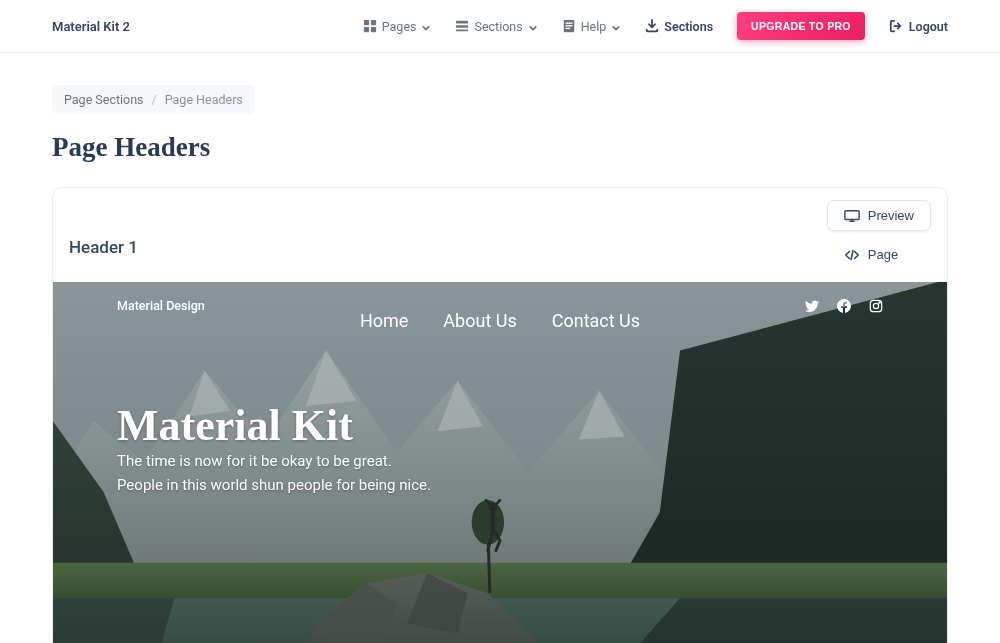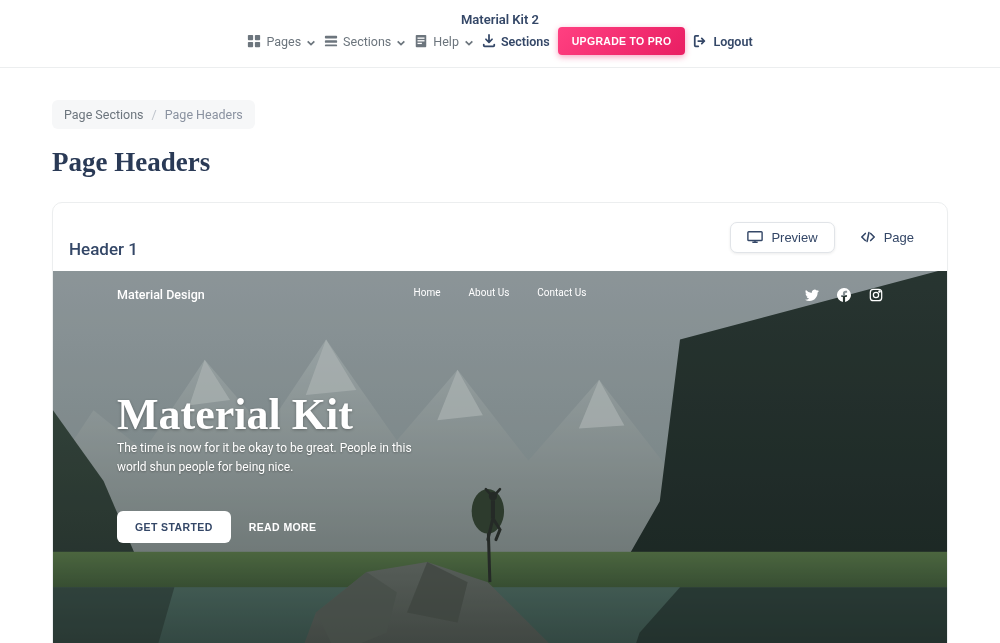--- a/index.html
+++ b/index.html
@@ -1,21 +1,21 @@
 <!DOCTYPE html>
 <html><head>
 <meta charset="utf-8">
 <style>
 * { margin: 0; padding: 0; box-sizing: border-box; }
 body { font-family: -apple-system, BlinkMacSystemFont, "Segoe UI", Roboto, "Helvetica Neue", Arial, sans-serif; background: #fff; color: #344767; }
 
 
-.topnav { display: flex; align-items: center; justify-content: space-between; padding: 12px 52px; border-bottom: 1px solid #eceeef; flex-direction: column; }
+.topnav { display: flex; align-items: center; justify-content: space-between; padding: 12px 52px; border-bottom: 1px solid #eceeef; }
 .brand { font-size: 13px; font-weight: 600; color: #344767; }
-.topnav-right { display: flex; gap: 8px; }
+.topnav-right { display: flex; gap: 24px; }
 .navitem { display: inline-flex; align-items: center; gap: 5px; font-size: 12.5px; color: #6c757d; cursor: pointer; }
 .navitem .ico { display:inline-flex; width:14px; height:14px; }
 .chev { width:10px; height:10px; }
 .upgrade-btn { background: linear-gradient(135deg,#ff4081,#e91e63); color:#fff; font-size:10.5px; font-weight:700; padding:8px 14px; border-radius:4px; letter-spacing:0.3px; cursor:pointer; border:none; box-shadow:0 2px 6px rgba(233,30,99,0.4); }
 .logout { display:inline-flex; align-items:center; gap:6px; font-size:12.5px; color:#344767; font-weight:600; cursor:pointer; }
 
 
 .container { max-width: 900px; width: calc(100% - 104px); margin: 0 auto; padding-top: 32px; }
 
 
@@ -23,40 +23,40 @@
 .breadcrumb a { color:#6c757d; cursor:pointer; }
 .breadcrumb .sep { margin: 0 8px; color:#bfc5cc; }
 .breadcrumb .current { color:#8a92a0; }
 
 .page-title { font-family: "Roboto Slab", "Georgia", serif; font-size: 27px; font-weight: 700; color:#2a3a56; margin: 18px 0 24px; }
 
 
 .card { background:#fff; border:1px solid #eceeef; border-radius:10px; overflow:hidden; box-shadow: 0 1px 2px rgba(0,0,0,0.02); }
 .card-head { display:flex; align-items:center; justify-content:space-between; padding:12px 16px; }
 .card-head h3 { font-size:17px; font-weight:500; color:#344767;margin-top:24px; }
-.toggle-group { display:flex; gap:8px; }
+.toggle-group { display:flex; gap:8px;flex-direction:column; }
 .toggle-btn { display:inline-flex; align-items:center; gap:8px; padding:7px 16px; font-size:13px; border-radius:7px; cursor:pointer; border:1px solid transparent; color:#344767; background:transparent; }
 .toggle-btn.active { background:#fff; border-color:#e1e4e8; box-shadow:0 1px 3px rgba(0,0,0,0.08); }
 .toggle-btn .ico { width:16px; height:14px; display:inline-flex; }
 
 
 .hero { position:relative; height:420px; overflow:hidden; }
 .hero-bg { position:absolute; inset:0; }
 .hero-overlay { position:absolute; inset:0; background:rgba(20,30,40,0.22); }
 .hero-content { position:relative; height:100%; padding: 0 64px; }
 .hero-nav { display:flex; align-items:center; justify-content:space-between; padding-top:16px; color:#fff; }
 .hero-nav .hn-brand { font-size:12.5px; font-weight:500; }
-.hero-nav .hn-links { display:flex; gap:28px; font-size:10px; position:absolute; left:50%; top:16px; transform:translateX(-50%); }
+.hero-nav .hn-links { display:flex; gap:35px; font-size:18px; position:absolute; left:50%; top:28px; transform:translateX(-50%); }
 .hero-nav .hn-links span { cursor:pointer; }
 .hero-nav .hn-social { display:flex; gap:18px; }
 .hero-nav .hn-social .sico { width:14px; height:14px; display:inline-flex; cursor:pointer; }
 
 .hero-main { position:absolute; top:120px; left:64px; max-width:420px; color:#fff; }
 .hero-title { font-family: "Roboto Slab","Georgia",serif; font-size:44px; font-weight:700; line-height:1.1; text-shadow:0 1px 3px rgba(0,0,0,0.3); }
-.hero-sub { font-size:12px; line-height:1.55; margin-bottom:34px; max-width:320px; text-shadow:0 1px 2px rgba(0,0,0,0.3); }
+.hero-sub { font-size:15px; line-height:1.55; margin-bottom:34px; max-width:320px; text-shadow:0 1px 2px rgba(0,0,0,0.3); }
 .hero-actions { display:flex; gap:18px; align-items:center; }
 .btn-primary { background:#fff; color:#344767; font-size:10.5px; font-weight:700; padding:10px 18px; border-radius:6px; border:none; letter-spacing:0.4px; cursor:pointer; }
 .btn-link { background:transparent; color:#fff; font-size:10.5px; font-weight:700; border:none; letter-spacing:0.4px; cursor:pointer; }
 
 
 .mountain-svg { width:100%; height:100%; display:block; }
 </style>
 </head>
 <body>
 
@@ -267,23 +267,19 @@
                   <circle cx="8" cy="8" r="3"></circle>
                   <circle cx="12" cy="4" r="0.8" fill="#fff"></circle>
                 </svg>
             </span>
           </div>
         </div>
 
         <div class="hero-main">
           <h1 class="hero-title">Material Kit</h1>
           <p class="hero-sub">The time is now for it be okay to be great. People in this world shun people for being nice.</p>
-          <div class="hero-actions">
-            <button class="btn-primary">GET STARTED</button>
-            <button class="btn-link">READ MORE</button>
-          </div>
         </div>
 
       </div>
     </div>
   </div>
 
 </div>
 
 </body></html>

